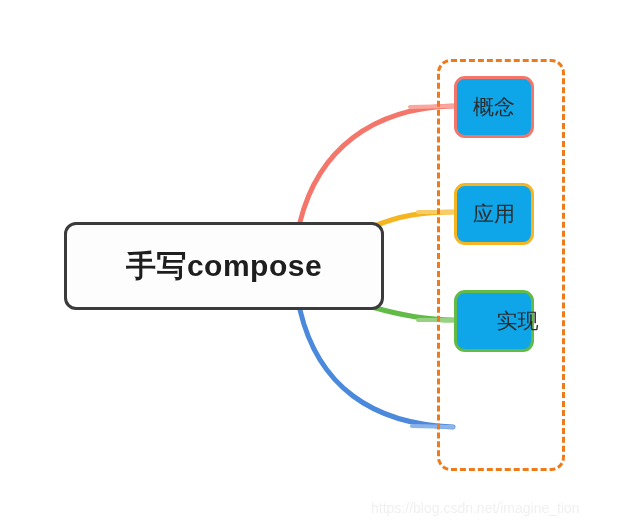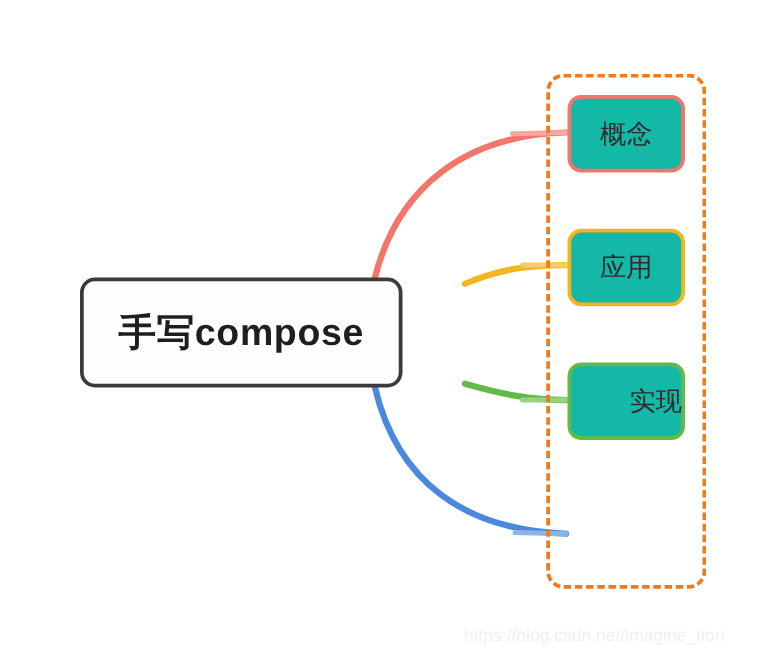--- a/index.html
+++ b/index.html
@@ -36,21 +36,21 @@
     border: 3px dashed #EE7A1A;
     border-radius: 14px;
     box-sizing: border-box;
   }
 
   
   .root-node {
     position: absolute;
     left: 64px;
     top: 222px;
-    width: 258px;
+    width: 320px;
     height: 88px;
     box-sizing: border-box;
     border: 3px solid #3B3B3B;
     border-radius: 12px;
     background: #FDFDFD;
     display: flex;
     align-items: center;
     justify-content: center;
   }
   .root-label {
@@ -58,27 +58,27 @@
     font-weight: bold;
     color: #1E1E1E;
     letter-spacing: 0.5px;
     white-space: nowrap;
   }
 
   
   .topic-node {
     position: absolute;
     left: 454px;
-    width: 94px;
+    width: 80px;
     height: 62px;
     box-sizing: border-box;
     border-width: 3px;
     border-style: solid;
     border-radius: 11px;
-    background: #14b8a6;
+    background: #0ea5e9;
     display: flex;
     align-items: center;
     justify-content: center;
   }
   .topic-label {
     font-size: 21px;
     color: #2B2B2B;
     white-space: nowrap;
   }
 

